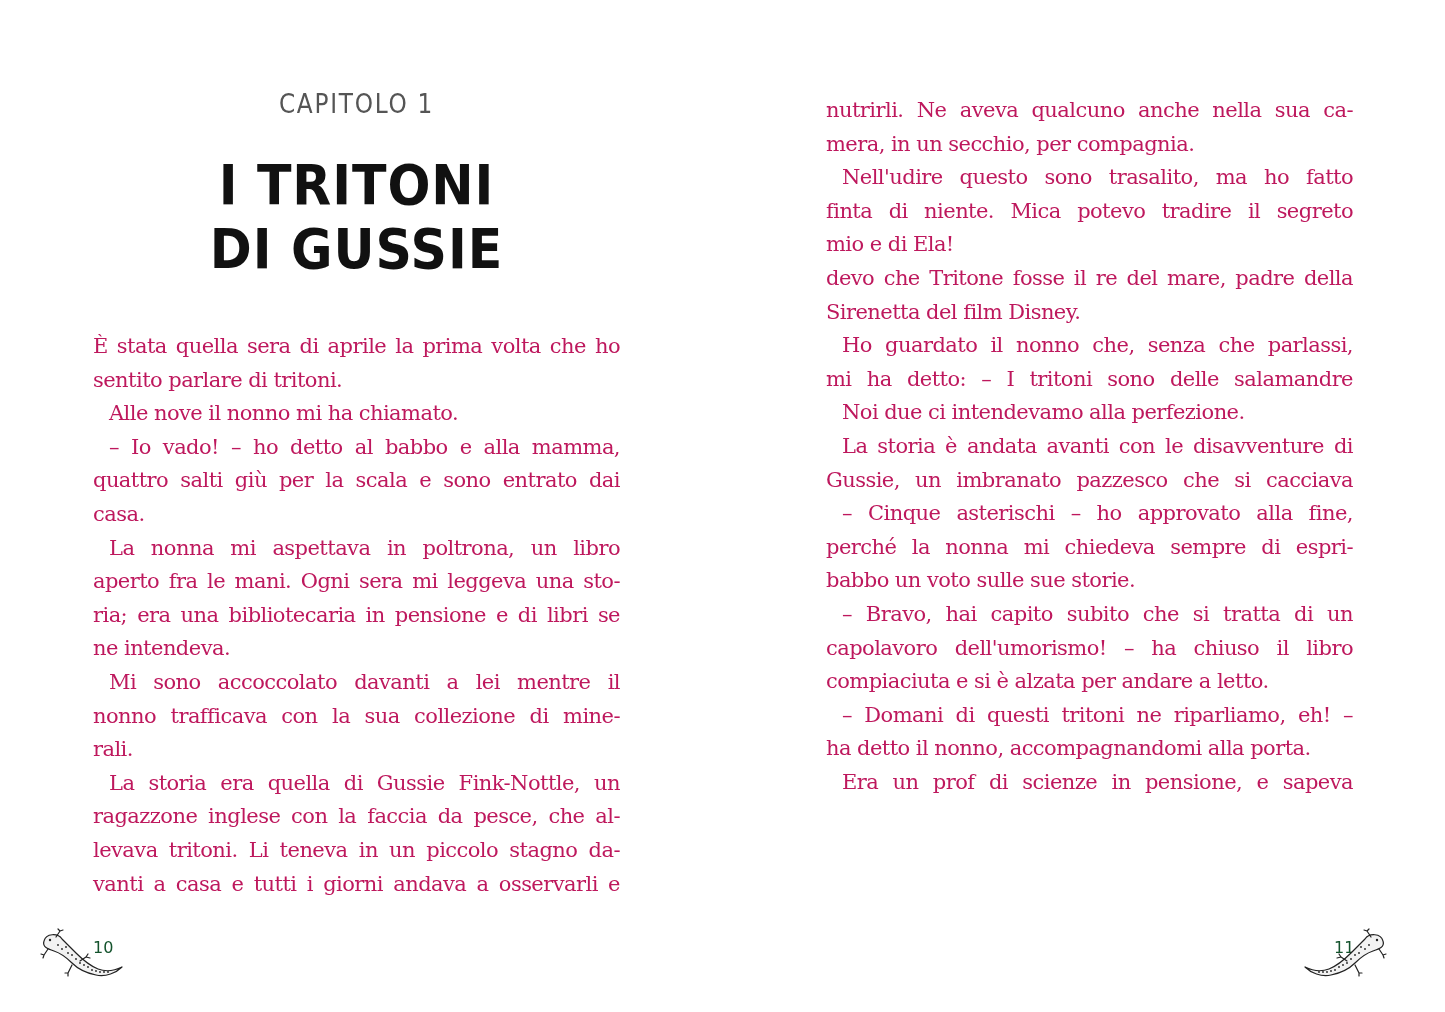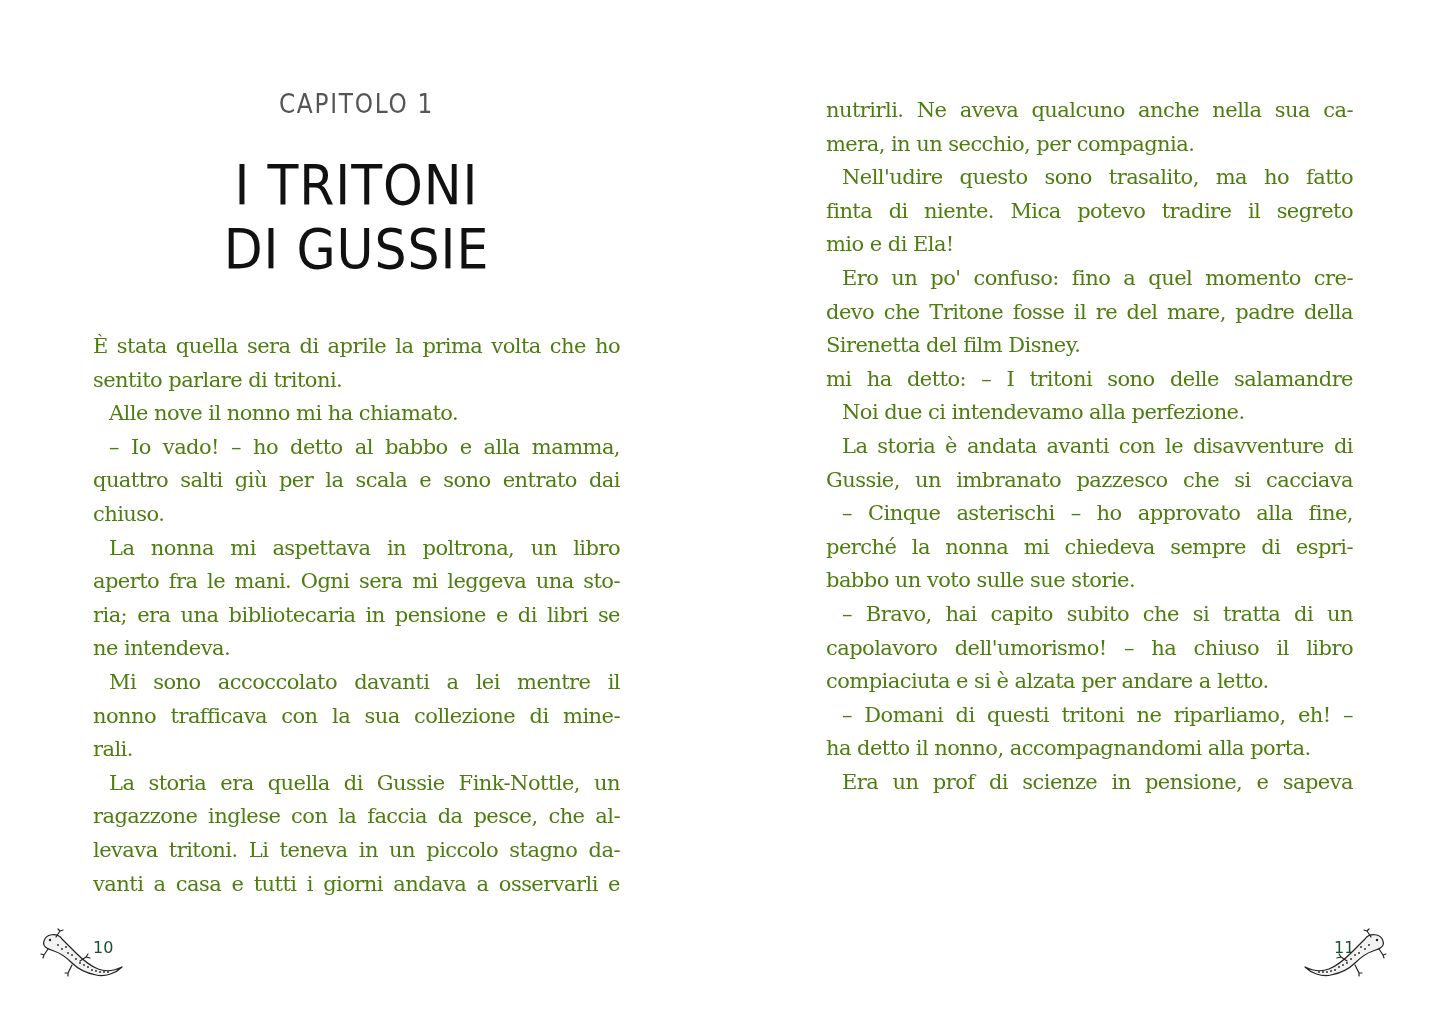--- a/index.html
+++ b/index.html
@@ -41,36 +41,36 @@
       font-weight: normal;
       transform: scaleX(0.86);
     }
     .chapter-title {
       position: absolute;
       left: 93px;
       width: 527px;
       top: 153px;
       text-align: center;
       font-family: "DejaVu Sans", sans-serif;
-      font-weight: normal;
+      font-weight: bold;
       font-size: 55px;
       line-height: 64px;
       color: #111111;
       letter-spacing: 1px;
     }
     .chapter-title .tline {
       display: block;
       transform: scaleX(0.92);
     }
 
     .text-block {
       position: absolute;
       font-family: "DejaVu Serif", "Liberation Serif", serif;
       font-size: 21px;
-      color: #4d7c0f;
+      color: #be185d;
     }
     .left-text { left: 93px; top: 330px; width: 527px; }
     .right-text { left: 104px; top: 94px; width: 527px; }
 
     .line {
       display: block;
       height: 33.6px;
       line-height: 33.6px;
       white-space: nowrap;
       text-align: justify;
@@ -114,21 +114,21 @@
       <span class="tline">I TRITONI</span>
       <span class="tline">DI GUSSIE</span>
     </div>
 
     <div class="text-block left-text">
       <span class="line">È stata quella sera di aprile la prima volta che ho</span>
       <span class="line last">sentito parlare di tritoni.</span>
       <span class="line last indent">Alle nove il nonno mi ha chiamato.</span>
       <span class="line indent">– Io vado! – ho detto al babbo e alla mamma,</span>
       <span class="line">quattro salti giù per la scala e sono entrato dai</span>
-      <span class="line last">chiuso.</span>
+      <span class="line last">casa.</span>
       <span class="line indent">La nonna mi aspettava in poltrona, un libro</span>
       <span class="line">aperto fra le mani. Ogni sera mi leggeva una sto-</span>
       <span class="line">ria; era una bibliotecaria in pensione e di libri se</span>
       <span class="line last">ne intendeva.</span>
       <span class="line indent">Mi sono accoccolato davanti a lei mentre il</span>
       <span class="line">nonno trafficava con la sua collezione di mine-</span>
       <span class="line last">rali.</span>
       <span class="line indent">La storia era quella di Gussie Fink-Nottle, un</span>
       <span class="line">ragazzone inglese con la faccia da pesce, che al-</span>
       <span class="line">levava tritoni. Li teneva in un piccolo stagno da-</span>
@@ -164,23 +164,23 @@
     <div class="page-number page-number-left">10</div>
   </div>
 
   <div class="page page-right">
     <div class="text-block right-text">
       <span class="line">nutrirli. Ne aveva qualcuno anche nella sua ca-</span>
       <span class="line last">mera, in un secchio, per compagnia.</span>
       <span class="line indent">Nell'udire questo sono trasalito, ma ho fatto</span>
       <span class="line">finta di niente. Mica potevo tradire il segreto</span>
       <span class="line last">mio e di Ela!</span>
-      <span class="line indent">Ero un po' confuso: fino a quel momento cre-</span>
       <span class="line">devo che Tritone fosse il re del mare, padre della</span>
       <span class="line last">Sirenetta del film Disney.</span>
+      <span class="line indent">Ho guardato il nonno che, senza che parlassi,</span>
       <span class="line">mi ha detto: – I tritoni sono delle salamandre</span>
       <span class="line last indent">Noi due ci intendevamo alla perfezione.</span>
       <span class="line indent">La storia è andata avanti con le disavventure di</span>
       <span class="line">Gussie, un imbranato pazzesco che si cacciava</span>
       <span class="line indent">– Cinque asterischi – ho approvato alla fine,</span>
       <span class="line">perché la nonna mi chiedeva sempre di espri-</span>
       <span class="line last">babbo un voto sulle sue storie.</span>
       <span class="line indent">– Bravo, hai capito subito che si tratta di un</span>
       <span class="line">capolavoro dell'umorismo! – ha chiuso il libro</span>
       <span class="line last">compiaciuta e si è alzata per andare a letto.</span>

